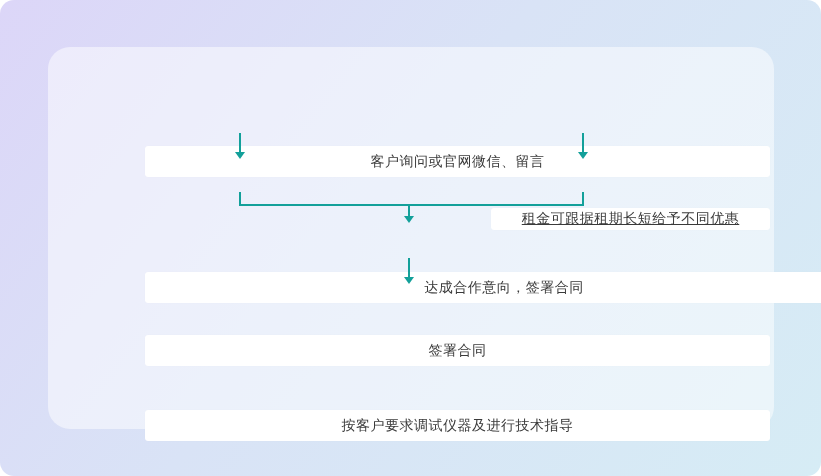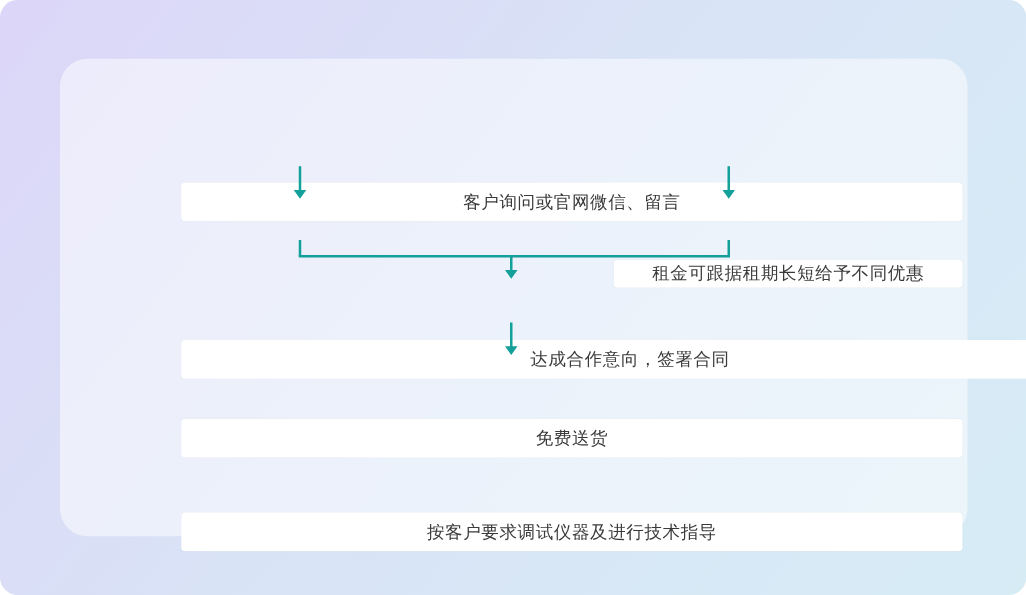--- a/index.html
+++ b/index.html
@@ -34,21 +34,21 @@
     align-items: center;
     justify-content: center;
     font-size: 14px;
     color: #3a3a3a;
     letter-spacing: 0.5px;
     box-shadow: 0 0 1px rgba(0,0,0,0.04);
     text-align: center;
   }
   .n1 { left: 97px;  top: 99px;  width: 625px; height: 31px; }
   .n2 { left: 97px;  top: 161px; width: 285px; height: 31px; }
-  .n3 { left: 443px; top: 161px; width: 279px; height: 22px; }
+  .n3 { left: 443px; top: 161px; width: 279px; height: 22px; text-decoration: underline; }
   .n4 { left: 97px;  top: 225px; width: 718px; height: 31px; }
   .n5 { left: 97px;  top: 288px; width: 625px; height: 31px; }
   .n6 { left: 97px;  top: 351px; width: 625px; height: 31px; margin-top: 12px; }
 
   .vline {
     position: absolute;
     width: 2px;
     background: #13a09a;
   }
   .hline {
@@ -66,21 +66,21 @@
 </style>
 </head>
 <body>
 
 <div class="page-bg">
   <div class="card">
 
     <div class="node n1">客户询问或官网微信、留言</div>
     <div class="node n3">租金可跟据租期长短给予不同优惠</div>
     <div class="node n4">达成合作意向，签署合同</div>
-    <div class="node n5">免费送货</div>
+    <div class="node n5">签署合同</div>
     <div class="node n6">按客户要求调试仪器及进行技术指导</div>
 
     <div class="vline" style="left:191px; top:86px; height:20px;"></div>
     <div class="ahead" style="left:187px; top:105px;"></div>
 
     <div class="vline" style="left:534px; top:86px; height:20px;"></div>
     <div class="ahead" style="left:530px; top:105px;"></div>
 
     <div class="vline" style="left:191px; top:145px; height:13px;"></div>
     <div class="vline" style="left:534px; top:145px; height:13px;"></div>

